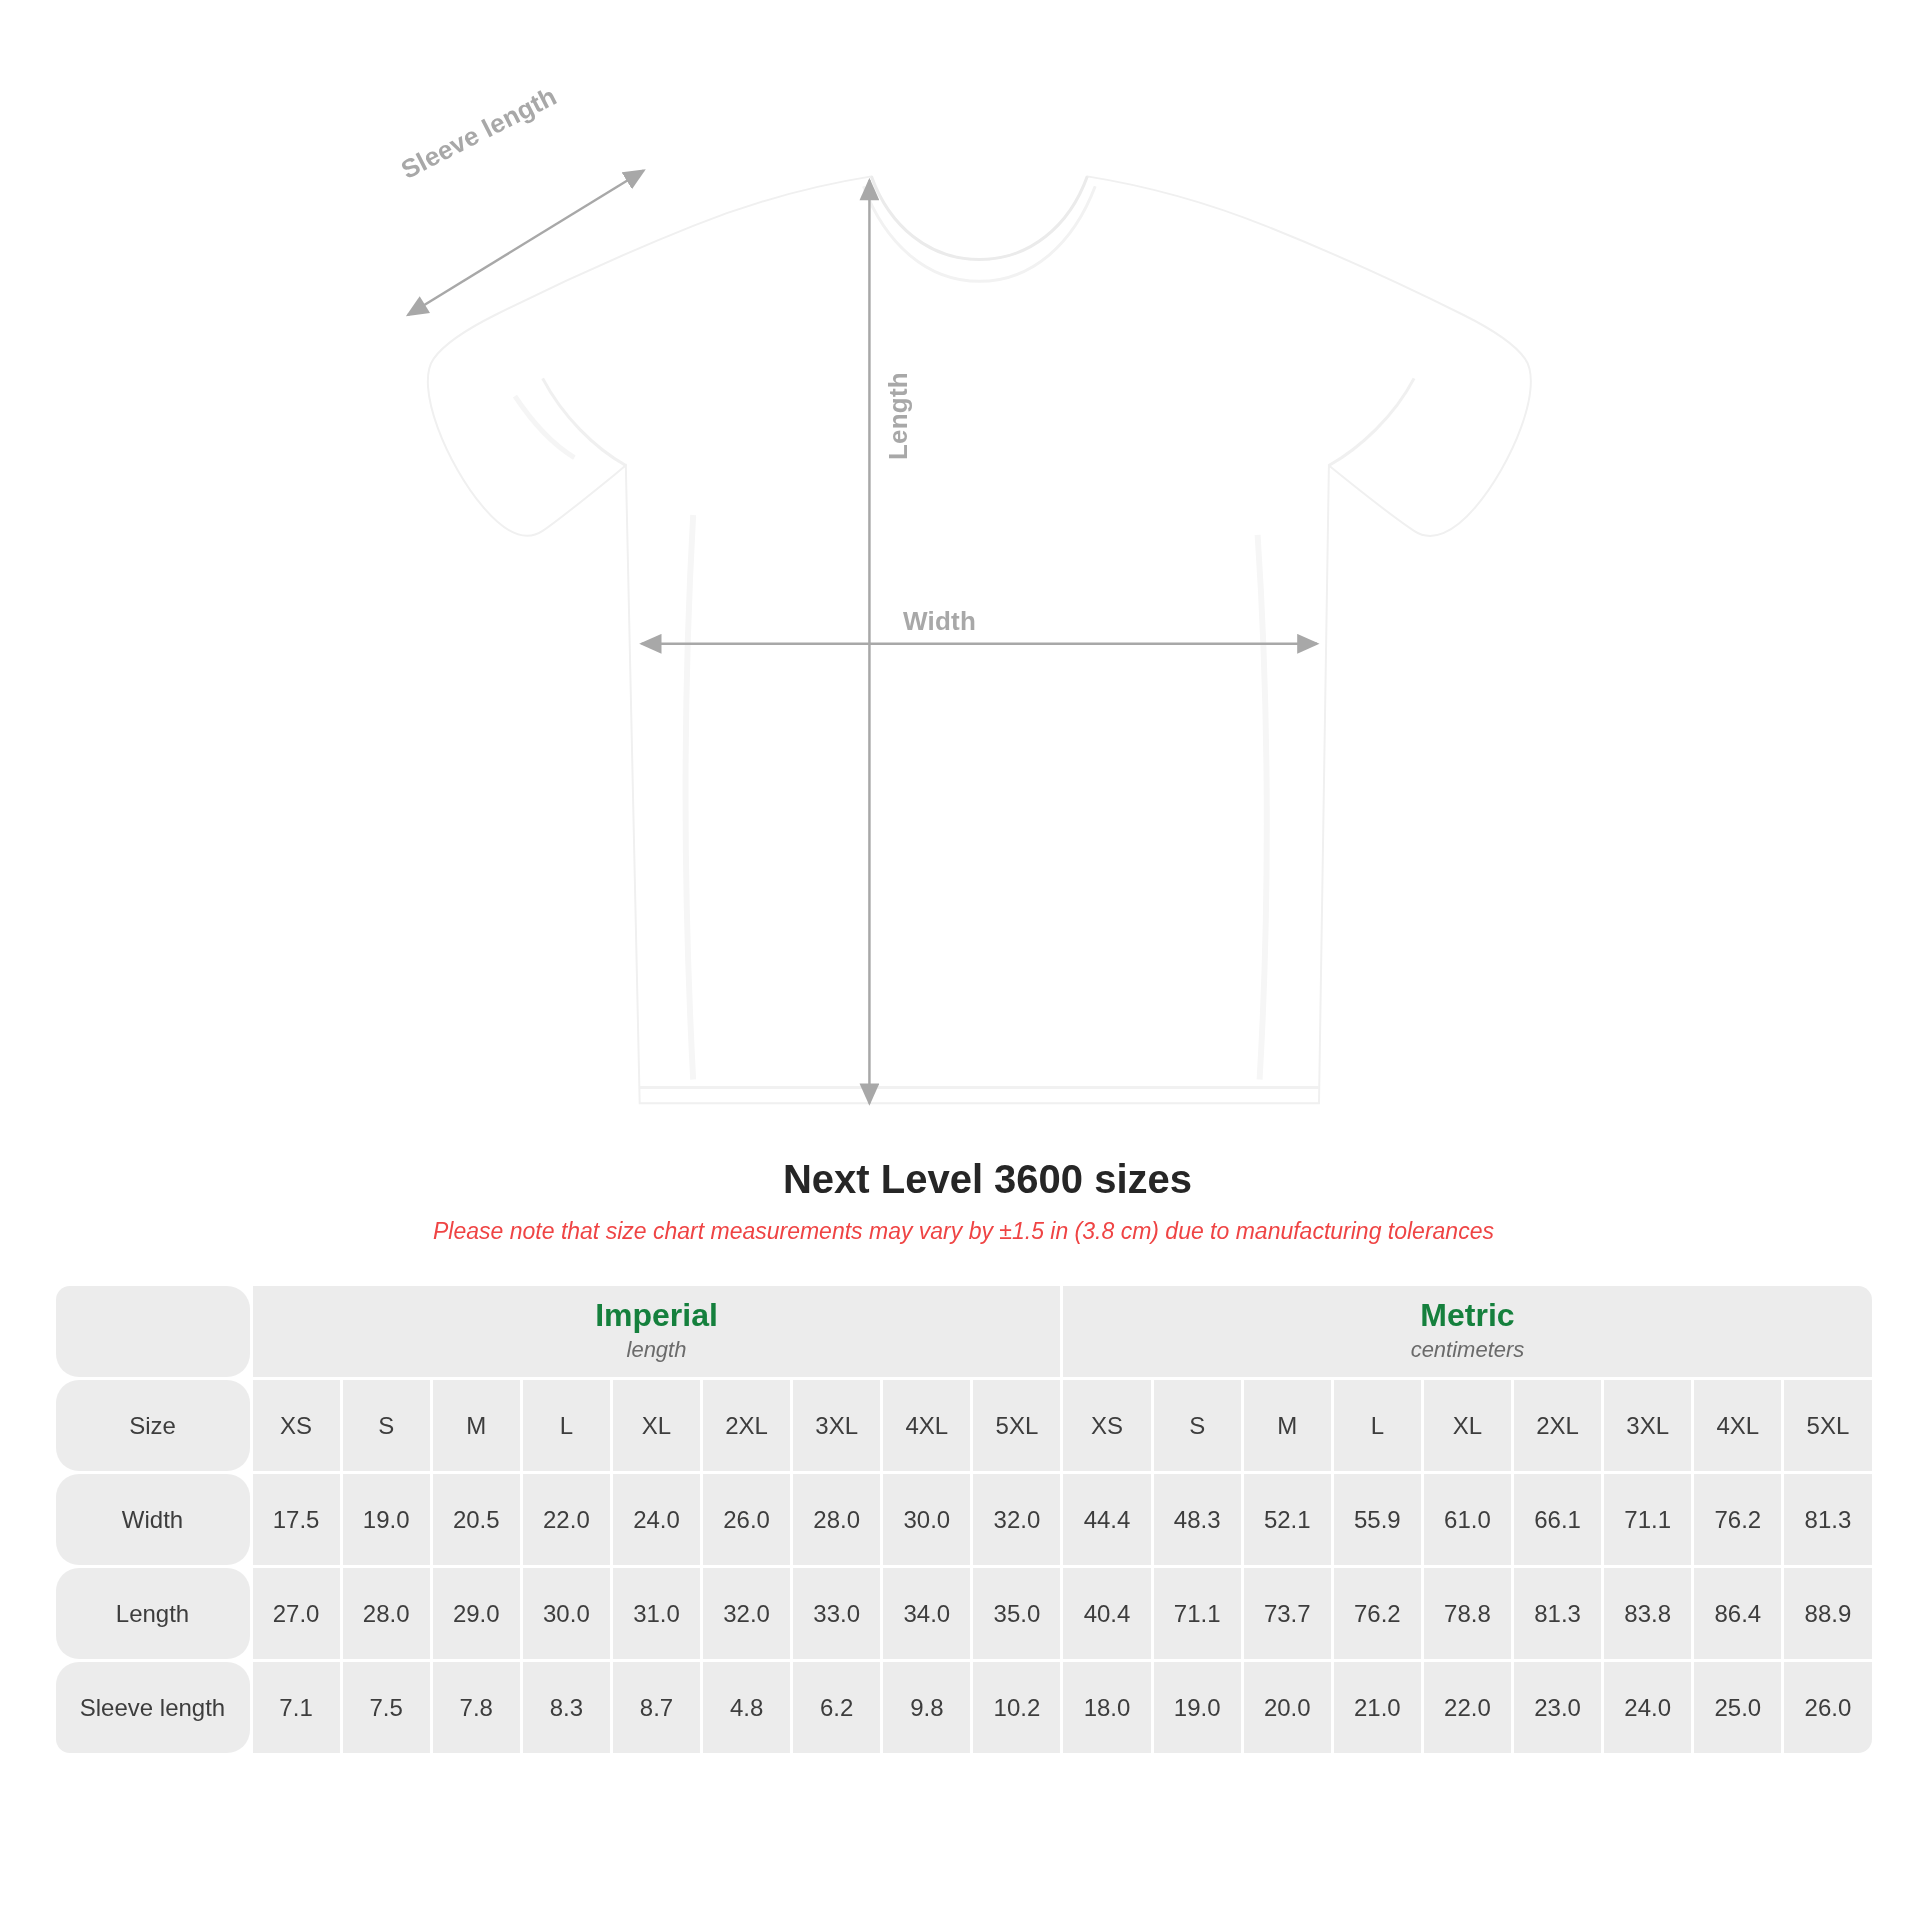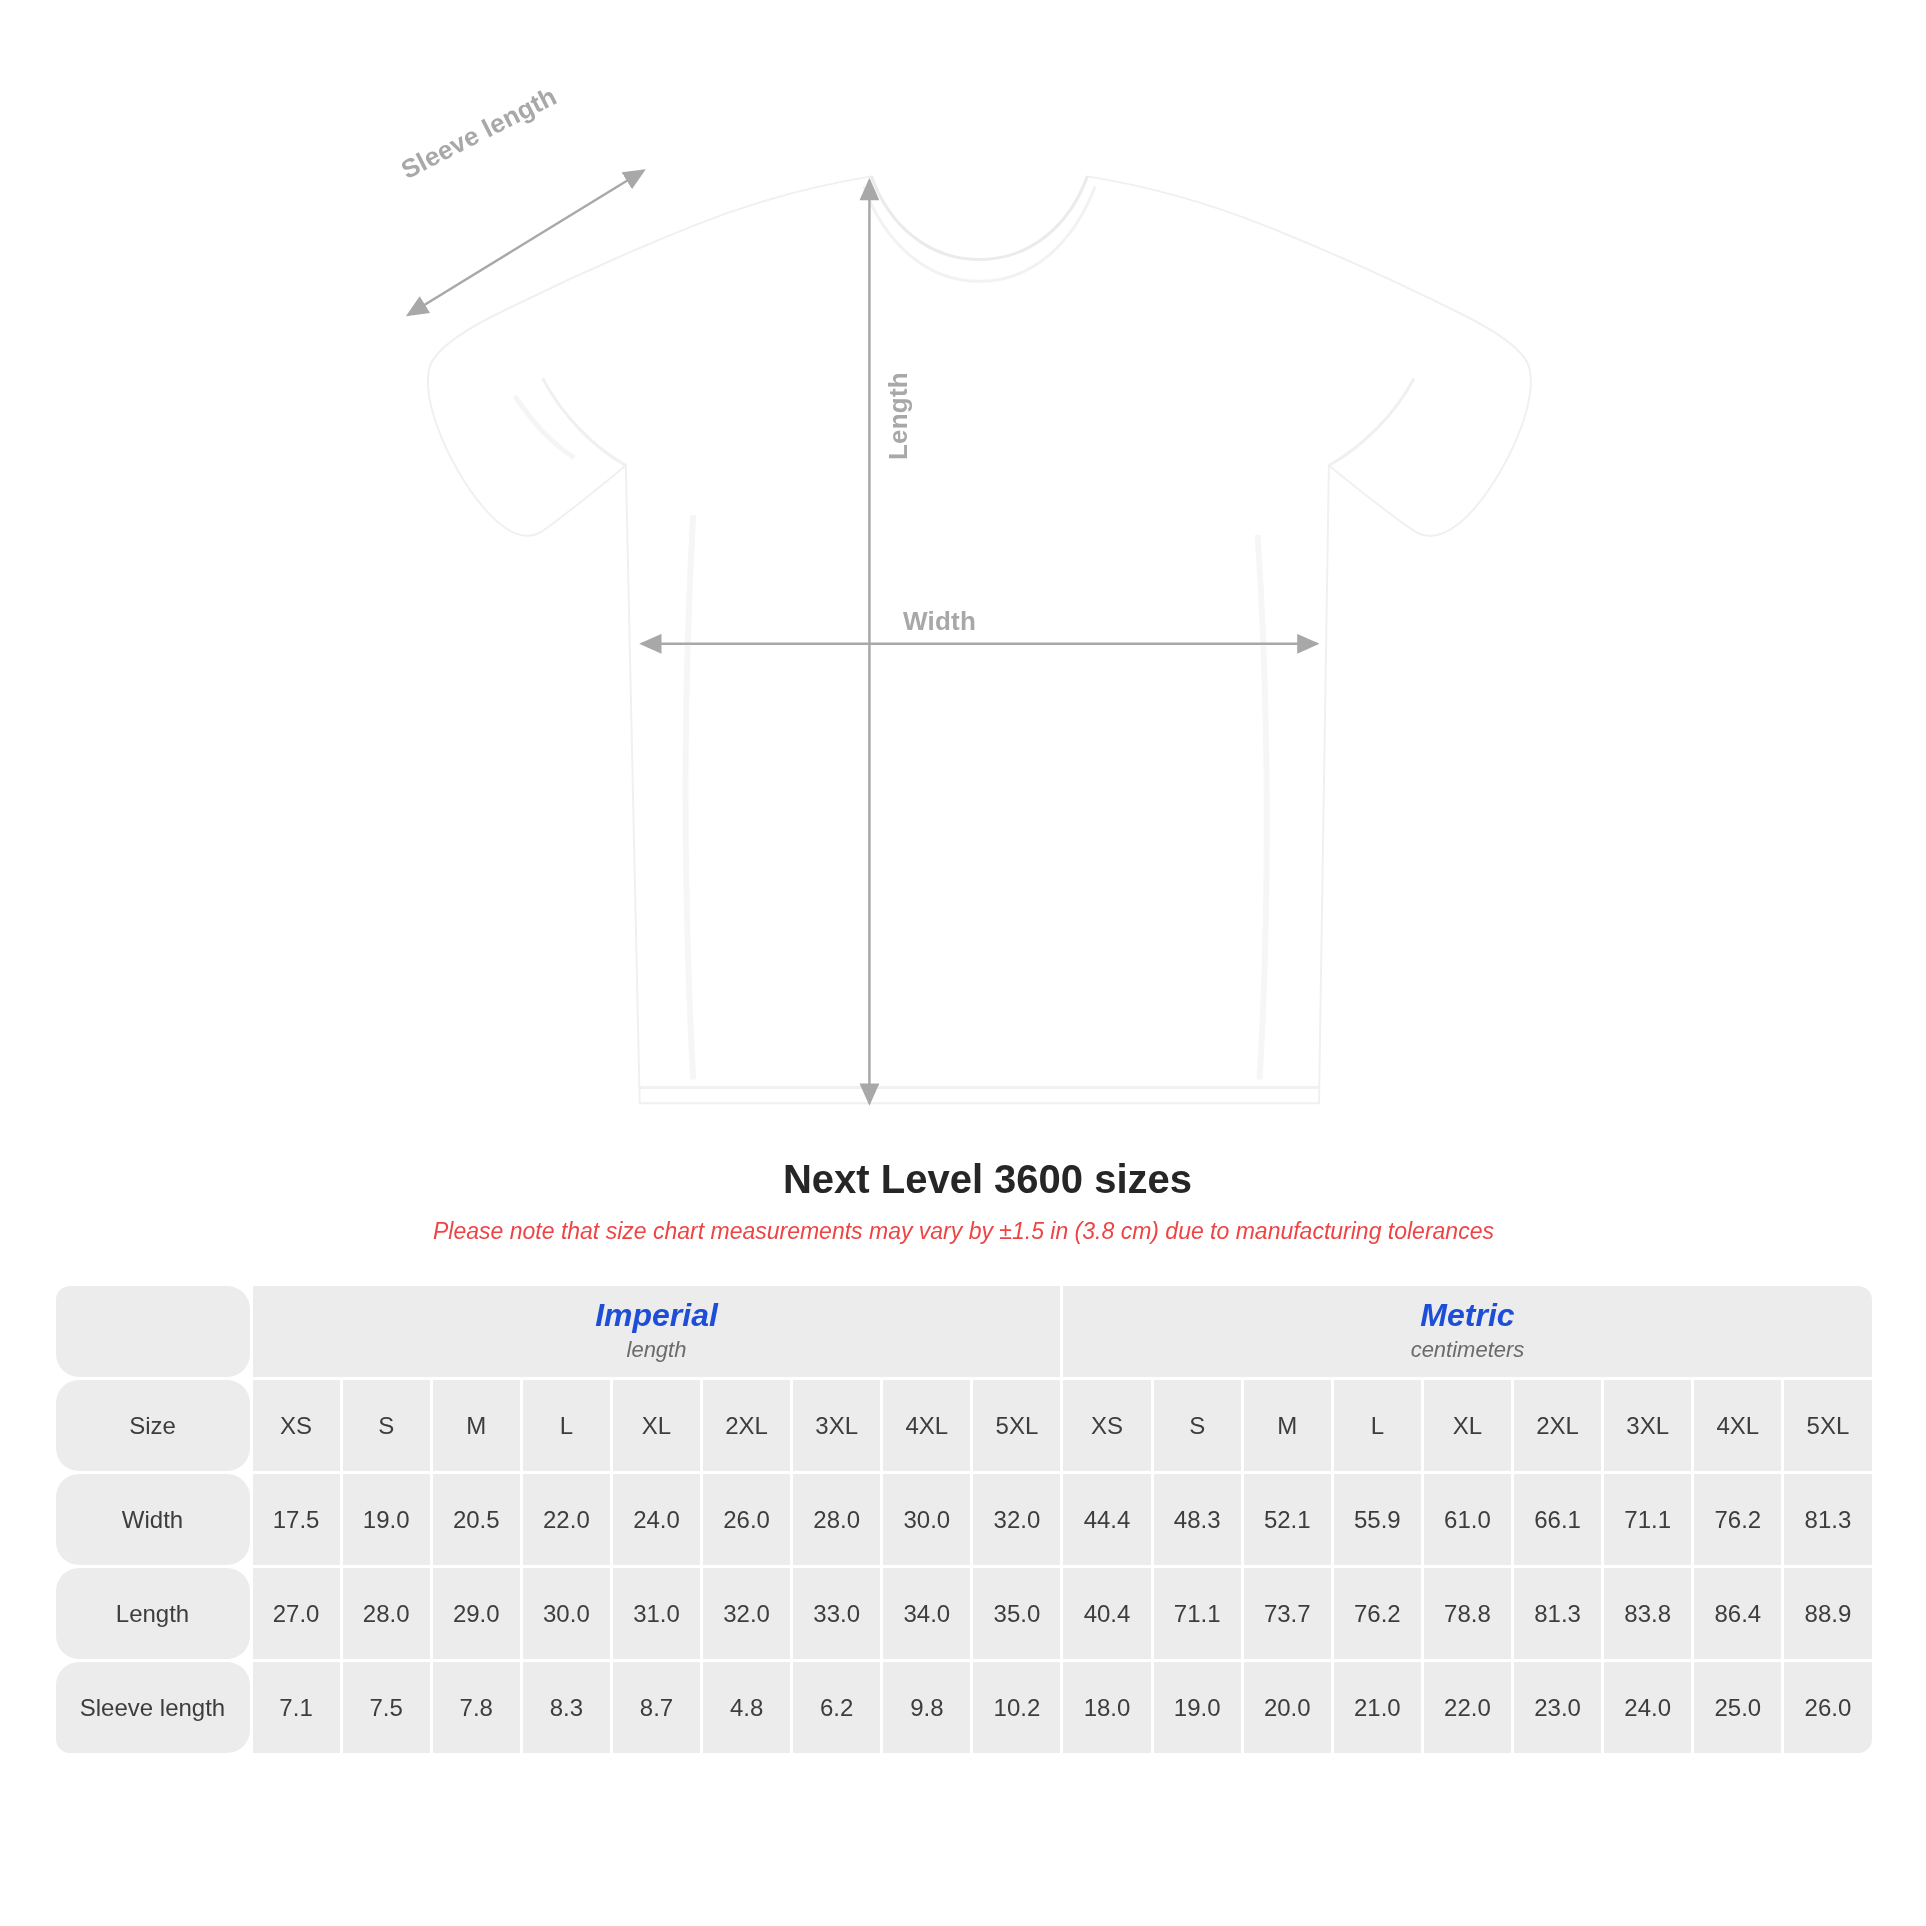--- a/index.html
+++ b/index.html
@@ -96,22 +96,21 @@
     font-weight: normal;
   }
   .unit-head {
     background: #ececec;
     height: 129px;
     vertical-align: middle;
   }
   .unit-head .unit-name {
     font-size: 32px;
     font-weight: bold;
-    font-style: italic;
-    color: #1d4ed8;
+    color: #15803d;
     display: block;
     line-height: 1.15;
   }
   .unit-head .unit-sub {
     font-size: 22px;
     font-style: italic;
     color: #6b6b6b;
     display: block;
     line-height: 1.5;
   }

